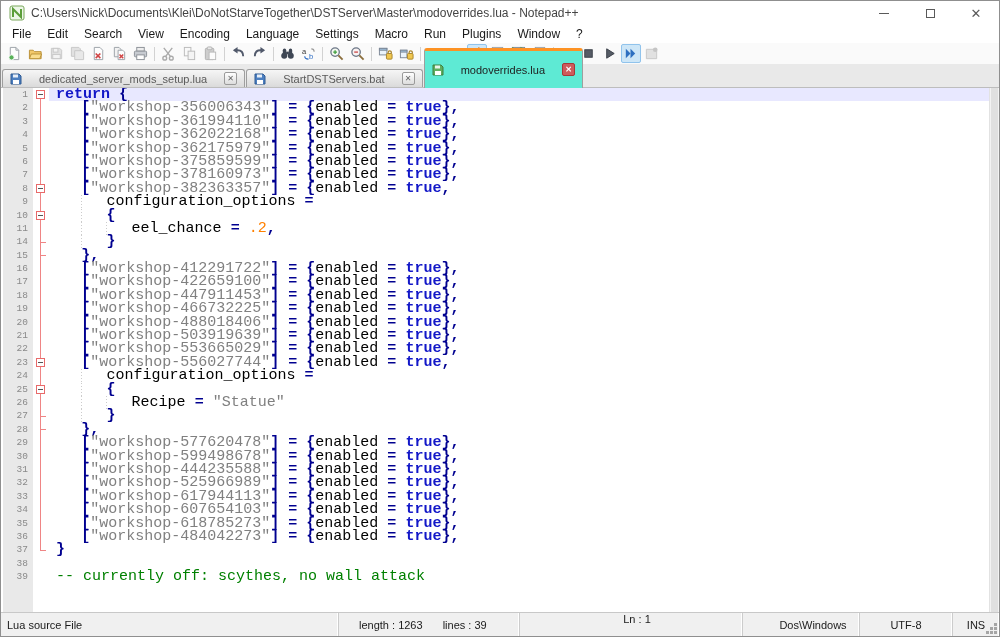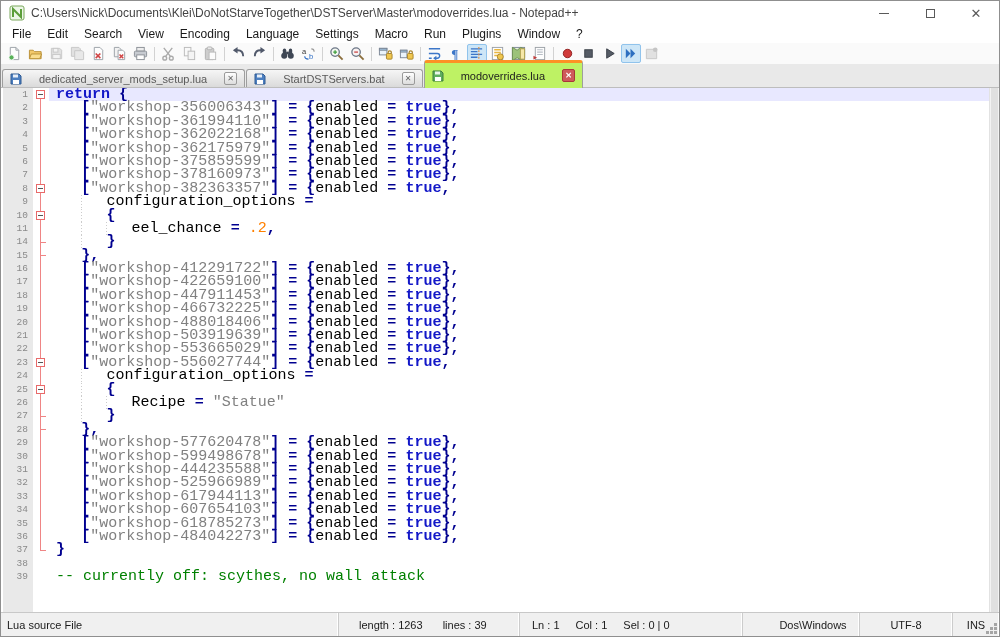--- a/index.html
+++ b/index.html
@@ -23,21 +23,21 @@
   .toolbar{height:19px;background:#FAFAFA;display:flex;align-items:center;padding:1px 3px;flex:0 0 auto;}
   .tb-btn{width:18px;height:17px;display:flex;align-items:center;justify-content:center;border:1px solid transparent;border-radius:2px;margin:0 .5px;}
   .tb-btn svg{width:15px;height:15px;display:block;}
   .tb-btn.active{background:#CDE6F7;border-color:#90C3EC;}
   .tb-btn.disabled{filter:grayscale(1);opacity:.55;}
   .tb-sep{width:1px;height:14px;background:#D2D2D2;margin:0 3px;flex:0 0 auto;}
 
   
   .tabbar{height:23px;background:#E9E9E9;display:flex;align-items:flex-end;padding-left:1px;border-bottom:1px solid #BDBDBD;flex:0 0 auto;}
   .tab{display:flex;align-items:center;gap:17px;height:18px;padding:0 7px;background:linear-gradient(#F6F6F6,#DADADA);border:1px solid #9E9E9E;border-bottom:none;border-radius:3px 3px 0 0;margin-right:1px;font-size:11px;color:#5A5A5A;white-space:nowrap;box-sizing:border-box;}
-  .tab.active{height:28px;background:#bef264;border-top:3px solid #FD9224;color:#1E1E1E;margin-bottom:-1px;}
+  .tab.active{height:40px;background:#5eead4;border-top:3px solid #FD9224;color:#1E1E1E;margin-bottom:-1px;}
   .tab-floppy{width:12px;height:12px;flex:0 0 auto;}
   .tab-close{width:11px;height:11px;display:flex;align-items:center;justify-content:center;font-size:8px;line-height:1;color:#666;border:1px solid #9A9A9A;border-radius:2px;background:linear-gradient(#FFF,#DDD);}
   .tab.active .tab-close{background:#CE5B5B;border-color:#A83838;color:#FFF;font-weight:bold;}
 
   
   .editor{flex:1;position:relative;background:#FFF;overflow:hidden;}
   .gutter-bg{position:absolute;left:2px;top:0;bottom:0;width:30px;background:#E9E9E9;}
   .rows{position:relative;margin-left:2px;margin-right:10px;}
   .crow{display:flex;height:13.4px;}
   .ln{width:30px;box-sizing:border-box;text-align:right;padding-right:5px;font-family:"Liberation Mono",monospace;font-size:9.5px;line-height:13.4px;color:#8A8A8A;flex:0 0 auto;}
@@ -58,21 +58,21 @@
   .t-num{color:#FF8000;}
   .t-com{color:#008000;}
   .vscroll{position:absolute;right:0;top:0;bottom:0;width:10px;background:#F3F3F3;border-left:1px solid #E2E2E2;box-sizing:border-box;}
   .vthumb{position:absolute;left:1px;right:1px;top:0;height:100%;background:#E0E0E0;}
 
   
   .statusbar{height:23px;flex:0 0 auto;background:#F0F0F0;border-top:1px solid #C8C8C8;display:flex;align-items:stretch;font-size:11px;color:#1A1A1A;position:relative;}
   .sb-field{display:flex;align-items:center;border-right:1px solid #CCC;box-shadow:inset -1px 0 0 #FFF;}
   .sb-doctype{flex:1;padding-left:6px;}
   .sb-size{width:160px;padding-left:20px;gap:20px;}
-  .sb-pos{width:210px;padding-left:12px;gap:16px;}
+  .sb-pos{width:210px;padding-left:12px;gap:16px;flex-direction:column;}
   .sb-eol{width:92px;justify-content:center;padding-left:24px;}
   .sb-enc{width:92px;justify-content:center;}
   .sb-ins{width:46px;justify-content:center;border-right:none;}
   .grip{position:absolute;right:2px;bottom:2px;width:3px;height:3px;background:#A5A5A5;box-shadow:-4px 0 #A5A5A5,0 -4px #A5A5A5,-8px 0 #A5A5A5,0 -8px #A5A5A5,-4px -4px #A5A5A5;}
 </style>
 </head>
 <body>
 
 <div class="window">
 

